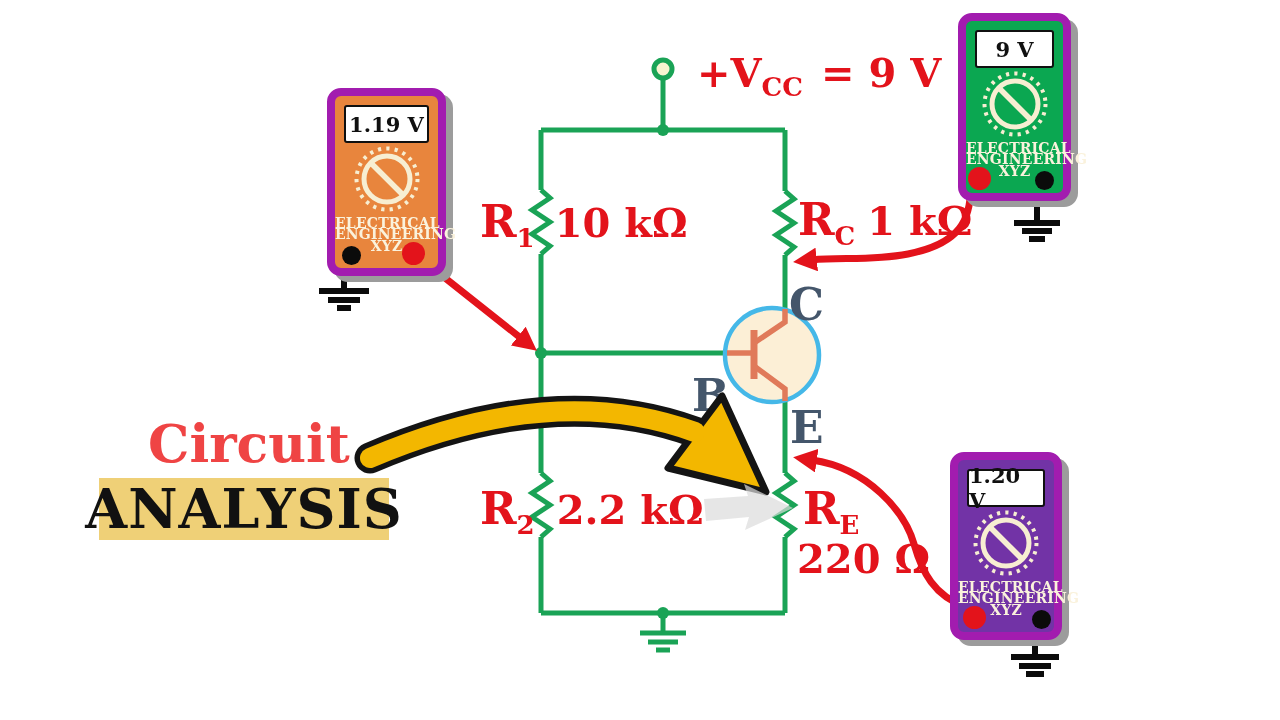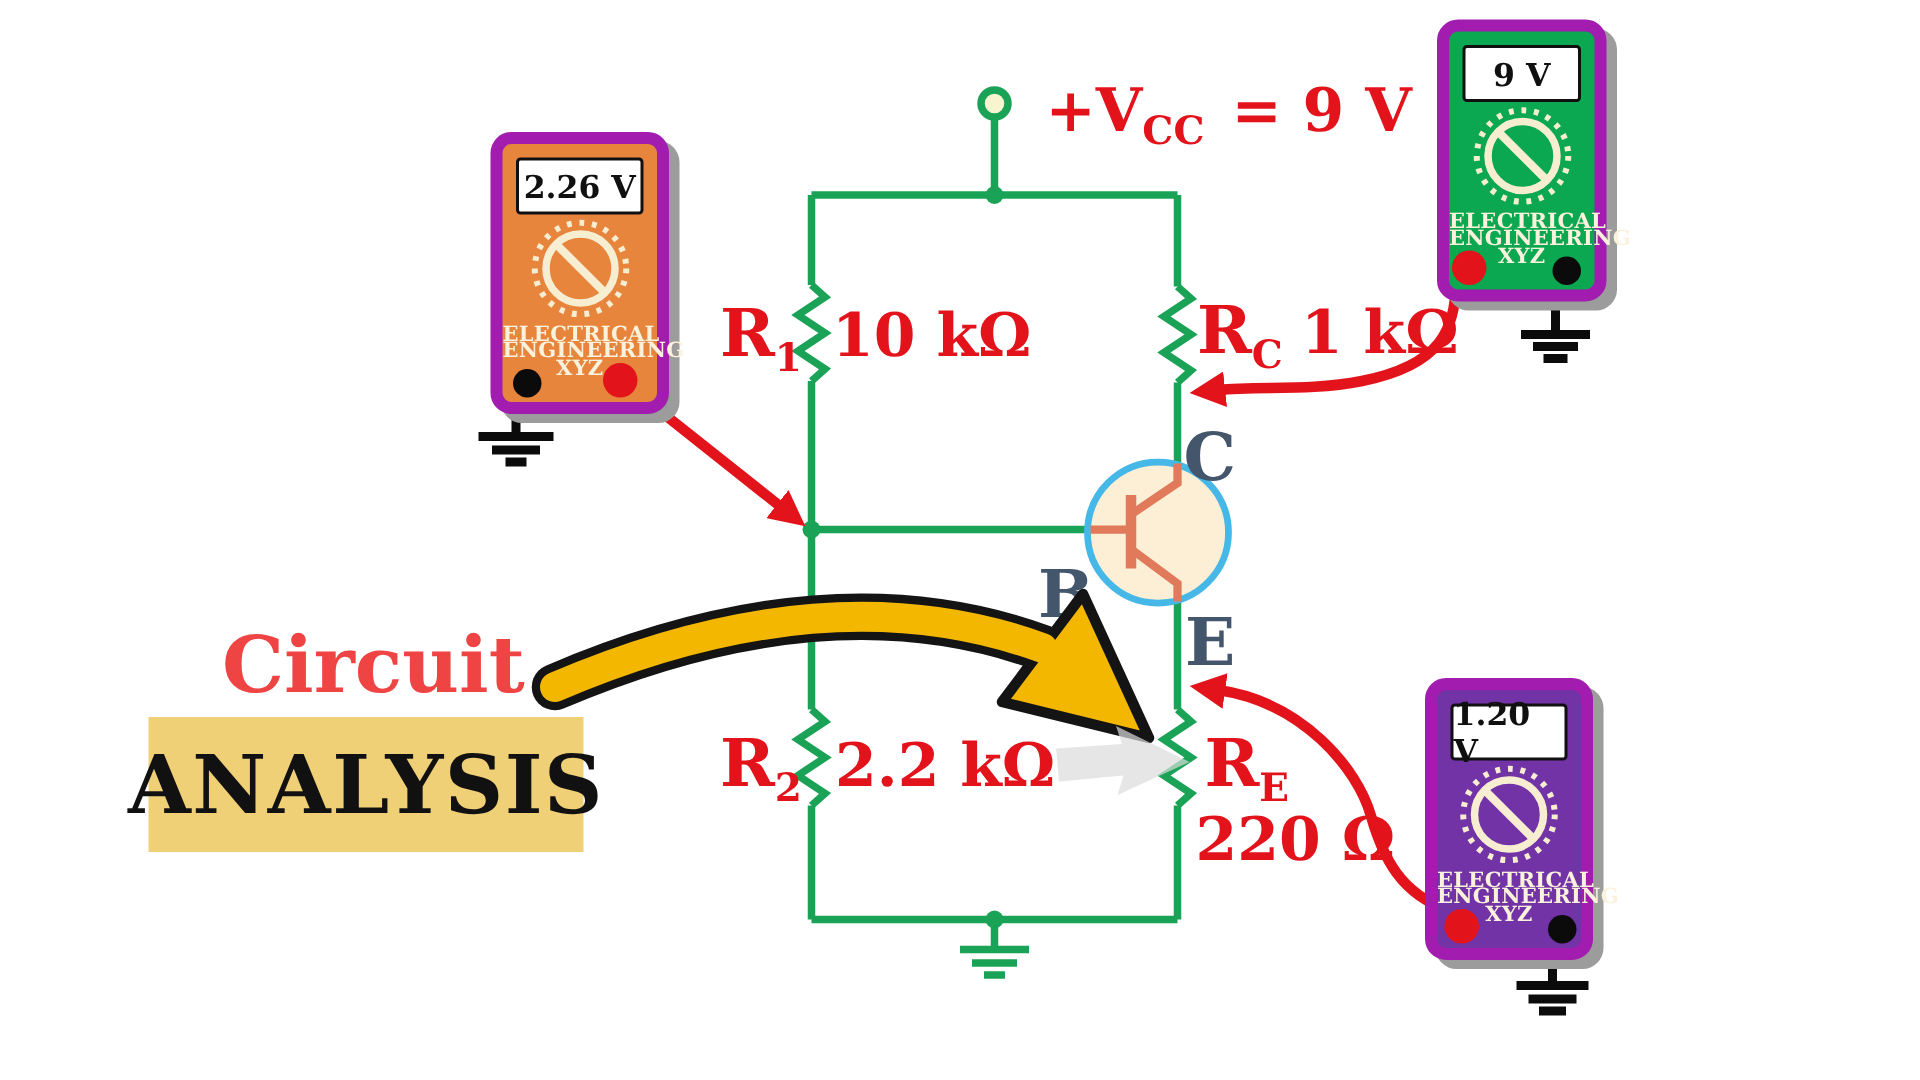--- a/index.html
+++ b/index.html
@@ -8,21 +8,21 @@
   #wires{position:absolute;left:0;top:0;z-index:1;}
 
   
   .lbl{font-family:"DejaVu Serif",serif;font-weight:bold;font-size:40px;fill:#E3131B;}
   .lbl .sub{font-size:26px;}
   .pin{font-family:"DejaVu Serif",serif;font-weight:bold;font-size:44px;fill:#44566B;}
 
   
   .title-circuit{position:absolute;left:148px;top:413px;z-index:2;
     font-size:52px;font-weight:bold;color:#ef4444;}
-  .title-analysis{position:absolute;left:99px;top:478px;width:290px;height:90px;z-index:2;
+  .title-analysis{position:absolute;left:99px;top:478px;width:290px;height:62px;z-index:2;
     background:#EFD077;display:flex;align-items:center;justify-content:center;
     font-size:54px;font-weight:bold;color:#111;letter-spacing:1px;}
 
   
   .meter{position:absolute;z-index:2;border:8px solid #a21caf;border-radius:14px;
          box-shadow:7px 6px 0 #9c9c9c;}
   .meter-orange{left:327px;top:88px;width:103px;height:172px;background:#E8853D;}
   .meter-green{left:958px;top:13px;width:97px;height:172px;background:#0BA751;}
   .meter-purple{left:950px;top:452px;width:96px;height:172px;background:#7233A6;}
   .meter-display{position:absolute;left:9px;right:9px;top:9px;height:34px;background:#fff;
@@ -116,21 +116,21 @@
   </g>
 </svg>
 
   <div class="title-circuit">Circuit</div>
   <div class="title-analysis">
     <span>ANALYSIS</span>
   </div>
 
   <div class="meter meter-orange">
     <div class="meter-display">
-      <span>2.26 V</span>
+      <span>1.19 V</span>
     </div>
     <svg class="meter-dial" width="70" height="70" viewBox="0 0 70 70">
       <circle cx="35" cy="35" r="30.5" fill="none" stroke="#F7EED2" stroke-width="4" stroke-dasharray="3.2 5.2"></circle>
       <circle cx="35" cy="35" r="23" fill="none" stroke="#F7EED2" stroke-width="5"></circle>
       <line x1="18.7" y1="18.7" x2="51.3" y2="51.3" stroke="#F7EED2" stroke-width="5.5"></line>
     </svg>
     <div class="meter-brand">
       <span>ELECTRICAL</span>
       <span>ENGINEERING</span>
       <span>XYZ</span>

